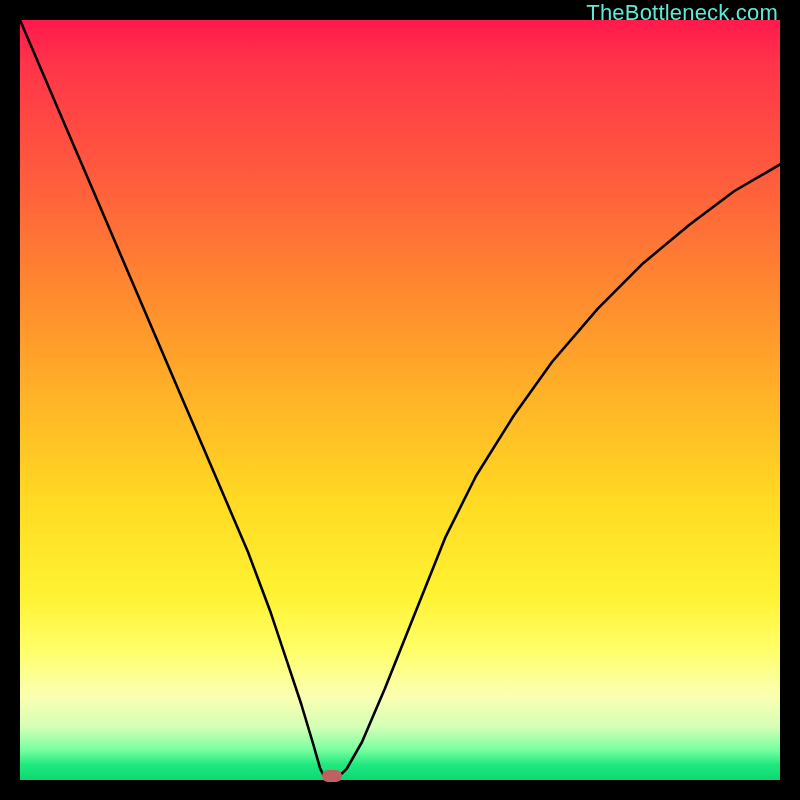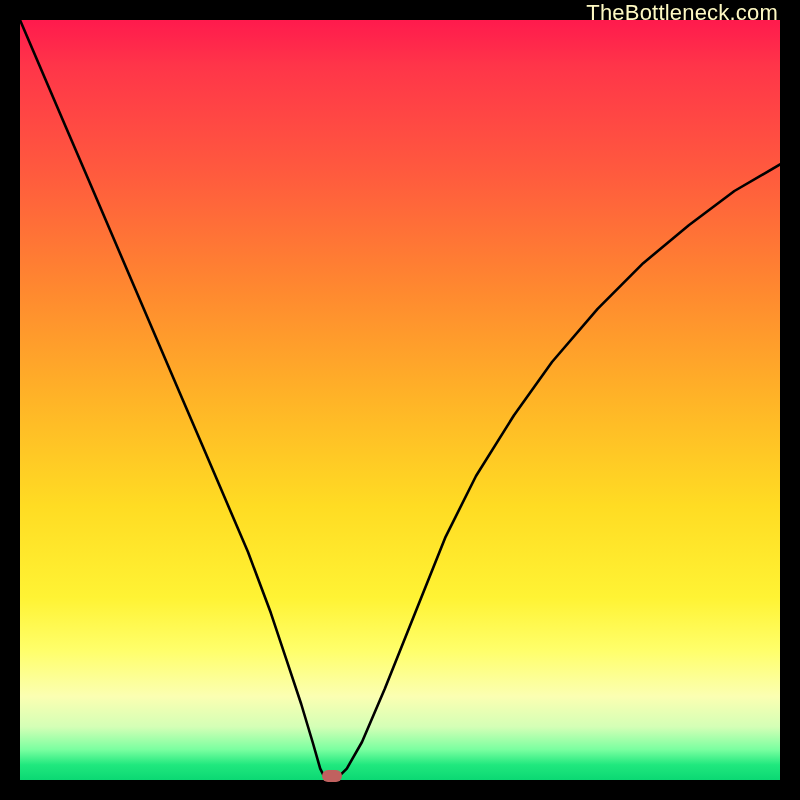--- a/index.html
+++ b/index.html
@@ -38,21 +38,21 @@
       #d4ffb6 93%,
       #7affa0 96%,
       #20e87e 98%,
       #0bd873 100%
     );
   }
   .watermark {
     position: absolute;
     top: 0px;
     right: 22px;
-    color: #fef9c3;
+    color: #5eead4;
     font-size: 22px;
     font-weight: 500;
     letter-spacing: 0.2px;
     user-select: none;
   }
   svg.curve {
     position: absolute;
     left: 0;
     top: 0;
     width: 760px;

